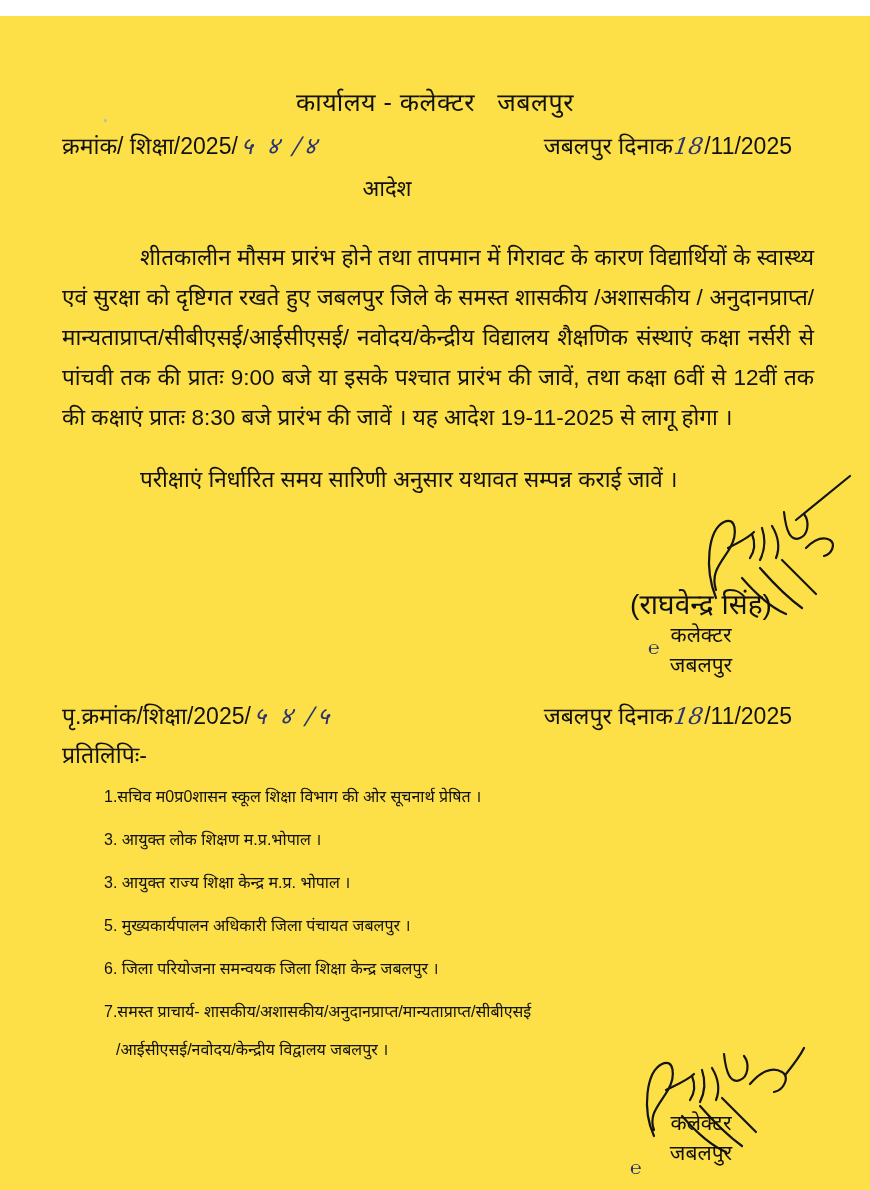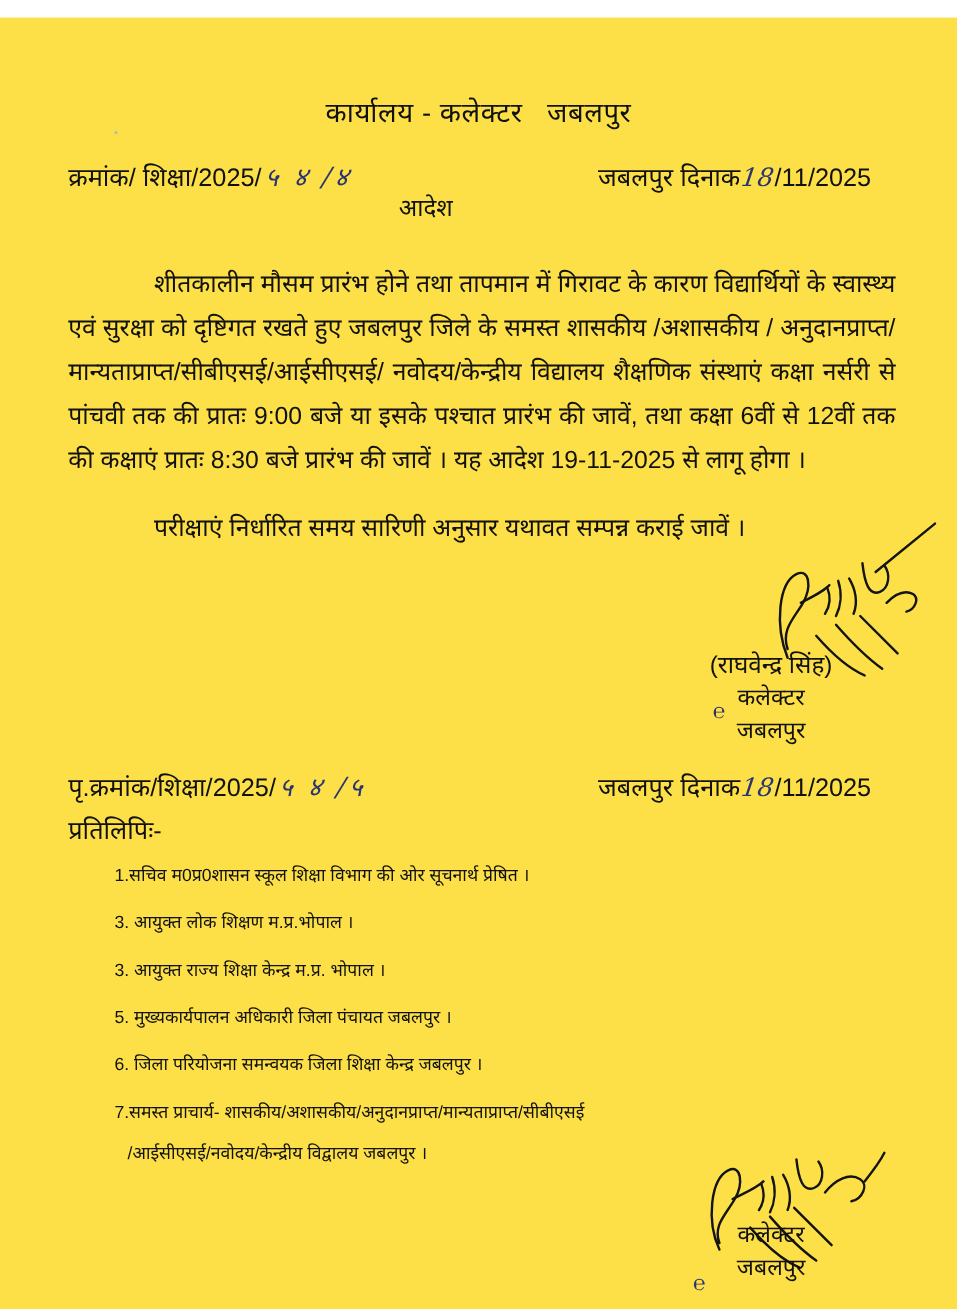--- a/index.html
+++ b/index.html
@@ -35,21 +35,21 @@
   }
   .ref-row {
     position: absolute;
     left: 62px;
     width: 748px;
     display: flex;
     justify-content: space-between;
     align-items: baseline;
     font-size: 23px;
   }
-  #ref-row-1 { top: 127px; }
+  #ref-row-1 { top: 112px; }
   #ref-row-2 { top: 682px; }
 
   .ref-left, .ref-right {
     white-space: pre;
     display: inline-flex;
     align-items: baseline;
   }
   .ref-right { padding-right: 18px; }
 
   .hand {
@@ -116,21 +116,21 @@
 
   
   .sig-block {
     position: absolute;
     text-align: center;
     font-size: 22px;
     line-height: 30px;
   }
   #sig-block-1 { top: 574px; left: 596px; width: 210px; }
   #sig-block-2 { top: 1092px; left: 596px; width: 210px; }
-  .sig-name { font-size: 22px; white-space: pre; }
+  .sig-name { font-size: 28px; white-space: pre; }
   .sig-role { font-size: 21px; }
   .sig-place { font-size: 21px; }
 
   .sig-scribble {
     position: absolute;
     pointer-events: none;
   }
   #sig-scribble-1 { top: 452px; left: 690px; width: 180px; height: 150px; }
   #sig-scribble-2 { top: 1020px; left: 636px; width: 200px; height: 120px; }
 

